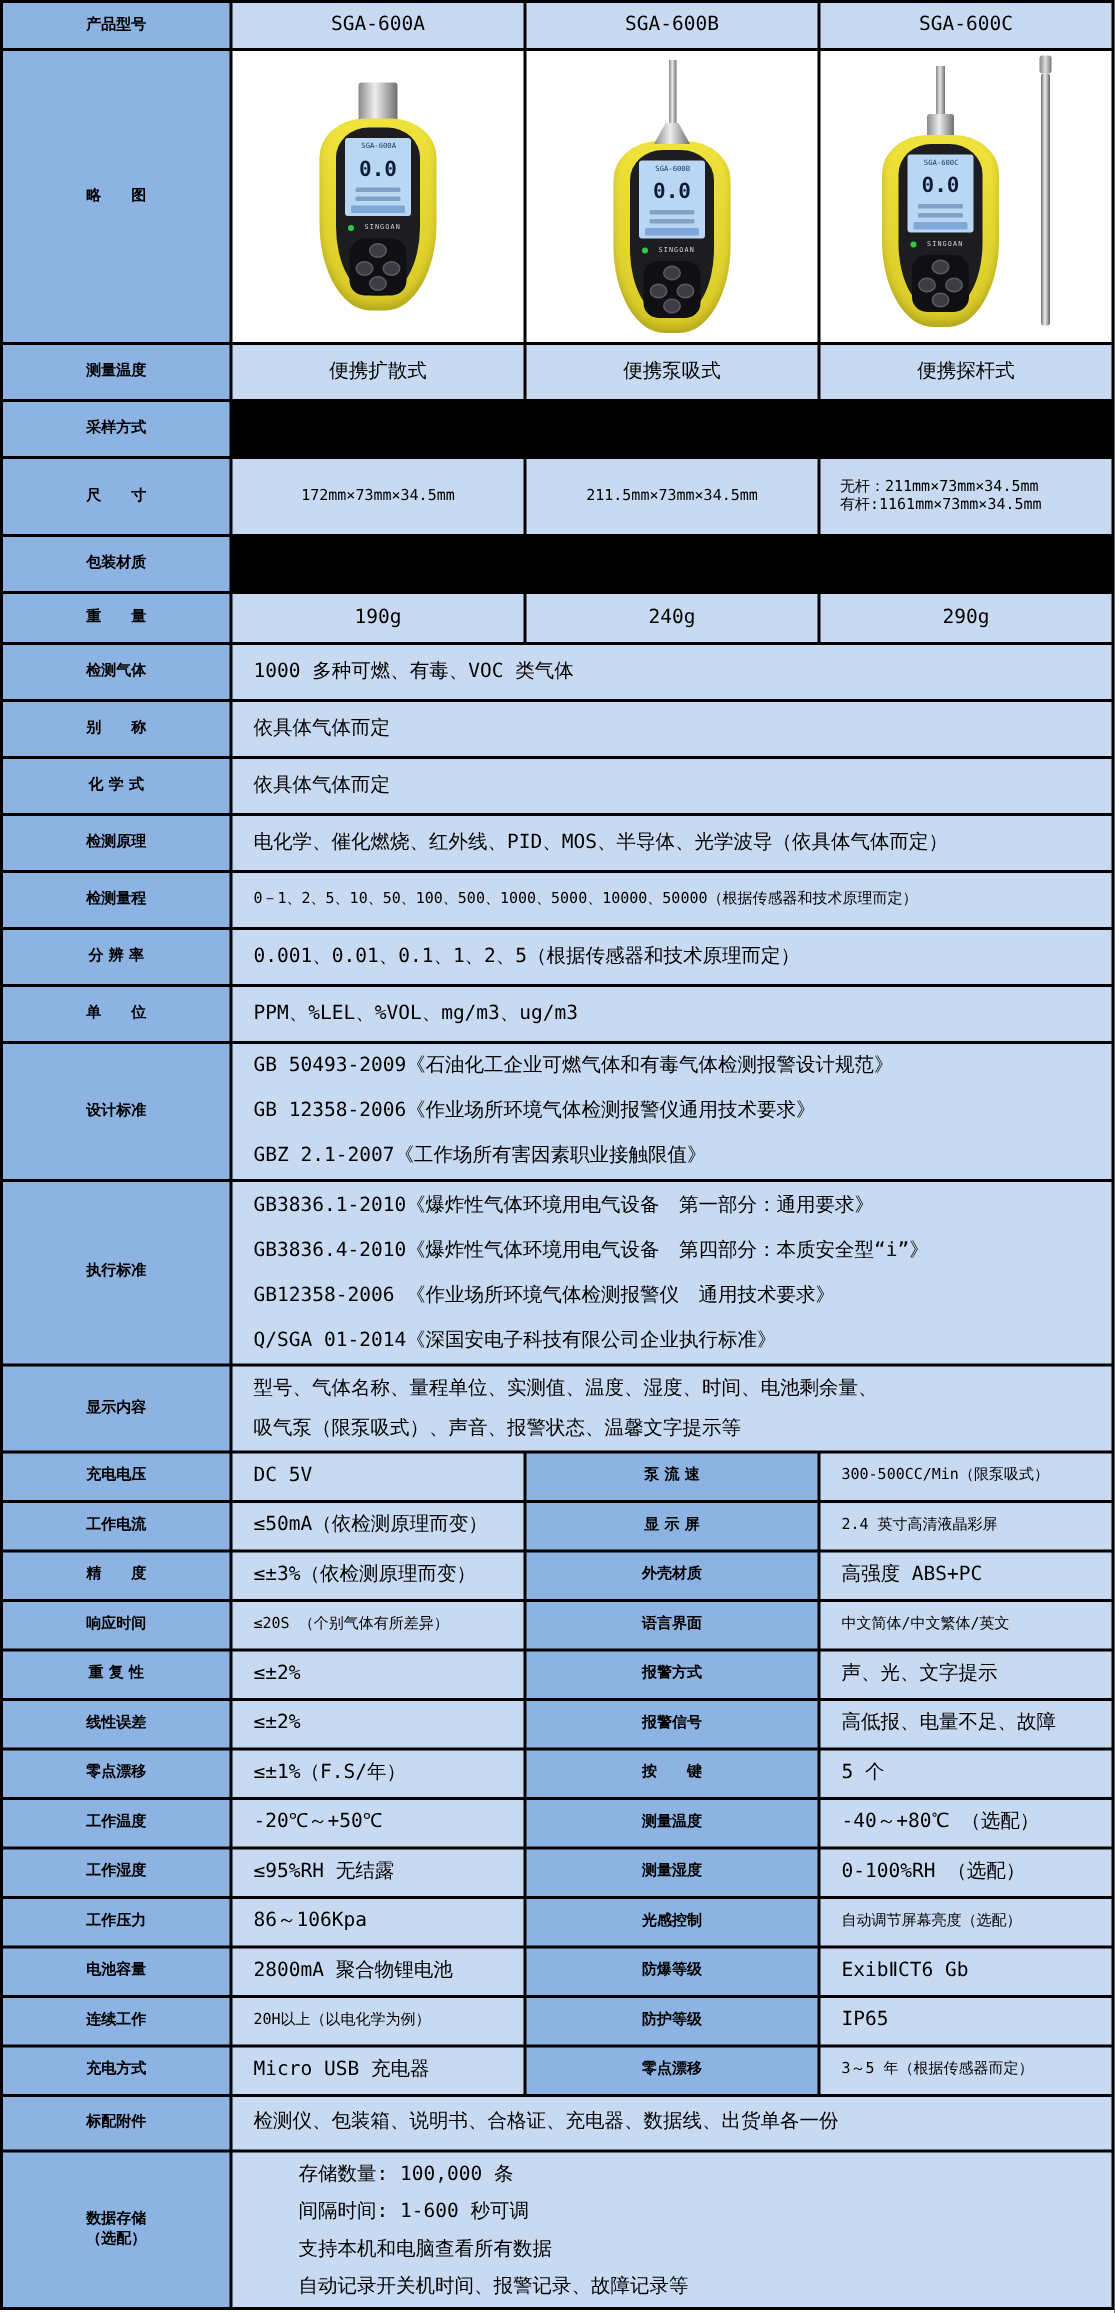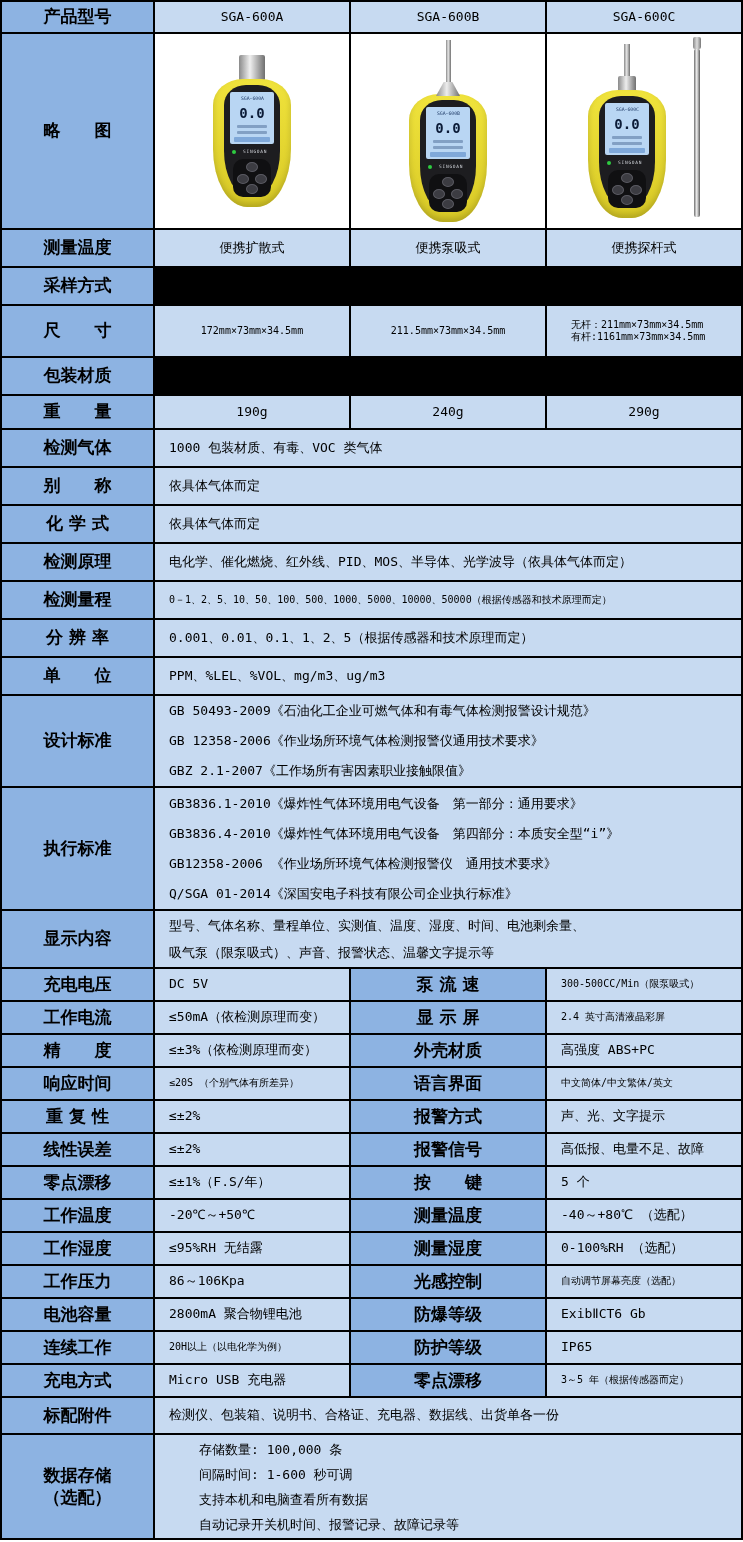--- a/index.html
+++ b/index.html
@@ -22,21 +22,21 @@
     color:#000;
     overflow:hidden;
     font-family:"DejaVu Sans Mono","Liberation Mono",monospace;
     line-height:1.25;
   }
   .lbl{
     background:#8db3e2;
     justify-content:center;
     text-align:right;
     font-weight:bold;
-    font-size:17px;
+    font-size:10px;
     font-family:"DejaVu Sans","Liberation Sans",sans-serif;
   }
   .ctr{justify-content:center;text-align:center;}
   .lft{padding:0 8px 0 14px;}
   .span3{grid-column:2/5;}
   .pre{white-space:pre-line;}
   .lh30{line-height:30px;}
   .lh27{line-height:27px;}
   .lh25{line-height:25px;padding-left:44px;}
   .alt{background:#bcd2ec;margin-top:45px;}
@@ -178,35 +178,35 @@
   <div class="c ctr">便携探杆式</div>
 
   <div class="c lbl">采样方式</div>
   <div class="c ctr alt">自然扩散</div>
   <div class="c ctr alt">主动吸入</div>
   <div class="c ctr alt fs12">主动吸入+95cm 伸缩杆</div>
 
   <div class="c lbl">尺　　寸</div>
   <div class="c ctr fs12">172mm×73mm×34.5mm</div>
   <div class="c ctr fs12">211.5mm×73mm×34.5mm</div>
-  <div class="c pre fs12" style="padding-left:24px;">无杆：211mm×73mm×34.5mm
+  <div class="c pre fs12" style="padding-left:13px;">无杆：211mm×73mm×34.5mm
 有杆:1161mm×73mm×34.5mm</div>
 
   <div class="c lbl">包装材质</div>
   <div class="c ctr alt">纸箱</div>
   <div class="c ctr alt">铝合金</div>
   <div class="c ctr alt">铝合金</div>
 
   <div class="c lbl">重　　量</div>
   <div class="c ctr">190g</div>
   <div class="c ctr">240g</div>
   <div class="c ctr">290g</div>
 
   <div class="c lbl">检测气体</div>
-  <div class="c span3 lft">1000 包装材质、有毒、VOC 类气体</div>
+  <div class="c span3 lft">1000 多种可燃、有毒、VOC 类气体</div>
 
   <div class="c lbl">别　　称</div>
   <div class="c span3 lft">依具体气体而定</div>
 
   <div class="c lbl">化 学 式</div>
   <div class="c span3 lft">依具体气体而定</div>
 
   <div class="c lbl">检测原理</div>
   <div class="c span3 lft">电化学、催化燃烧、红外线、PID、MOS、半导体、光学波导（依具体气体而定）</div>
 

